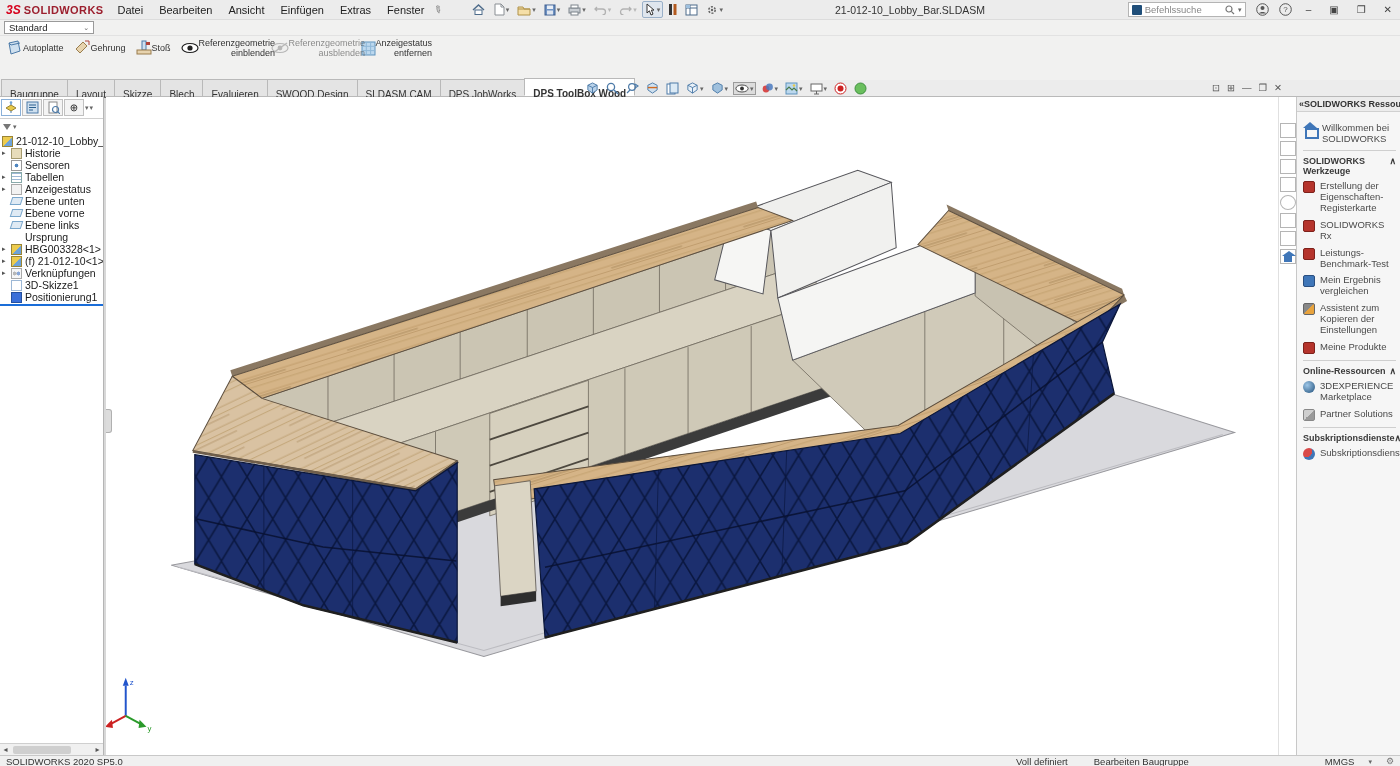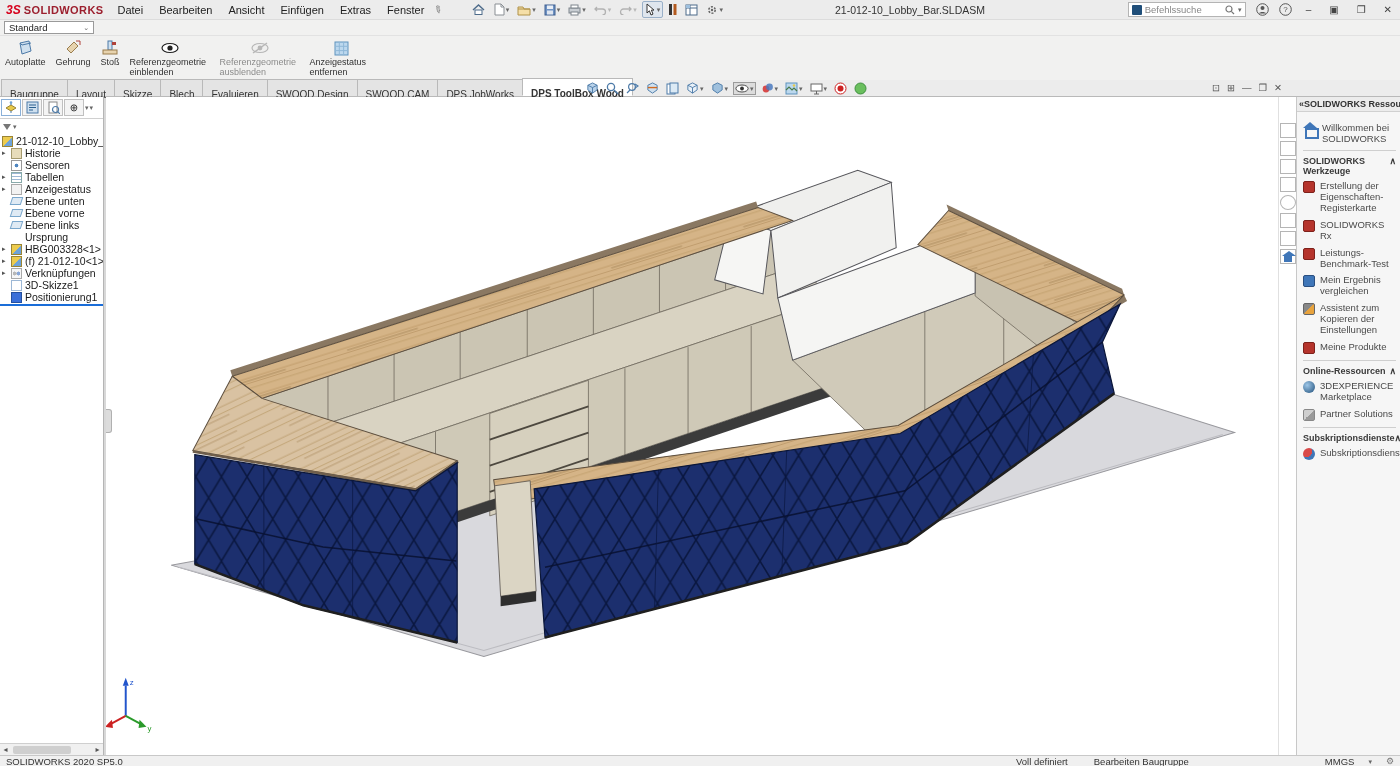--- a/index.html
+++ b/index.html
@@ -19,21 +19,21 @@
   .caret{font-size:7px;color:#666;line-height:1;}
   .doc-title{position:absolute;left:835px;top:4px;font-size:10.5px;color:#333;}
   .tb-right{margin-left:auto;display:flex;align-items:center;gap:10px;}
   .searchbox{width:118px;height:15px;background:#fff;border:1px solid #b4b4b4;display:flex;align-items:center;font-size:9.5px;color:#888;padding:0 3px;gap:3px;}
   .search-app{width:10px;height:10px;background:#1f4e79;border-radius:1px;flex:none;}
   .search-ph{flex:1;}
   .winbtn{color:#444;font-size:10px;padding:0 4px;}
   .stylerow{height:16px;background:#f1f1f0;display:flex;align-items:center;padding-left:4px;border-bottom:1px solid #e2e2e2;}
   .styleselect{width:90px;height:13px;background:#fff;border:1px solid #9a9a9a;font-size:9.5px;display:flex;align-items:center;justify-content:space-between;padding:0 4px;color:#222;}
   .cmdrow{height:44px;background:#f1f1f0;display:flex;align-items:flex-start;padding:2px 2px 0 2px;gap:4px;}
-  .cmdbtn{display:flex;flex-direction:column;align-items:center;font-size:9px;color:#333;text-align:left;line-height:1.1;padding:1px 3px;max-width:78px;}
+  .cmdbtn{display:flex;flex-direction:row;align-items:center;font-size:9px;color:#333;text-align:right;line-height:1.1;padding:1px 3px;max-width:78px;}
   .cmdbtn .cic{height:18px;display:flex;align-items:center;justify-content:center;margin-bottom:1px;}
   .tabrow{height:17px;background:#ececec;border-bottom:1px solid #b9b9b9;display:flex;align-items:flex-end;position:relative;font-size:10px;}
   .tab{padding:14px 8px 2px 8px;border:1px solid #b9b9b9;border-bottom:none;background:#e4e4e4;color:#333;margin-right:-1px;height:15px;display:flex;align-items:center;}
   .tab.active{background:#fff;font-weight:bold;height:17px;border-bottom:1px solid #fff;}
   .headsup{position:absolute;left:584px;top:1px;display:flex;align-items:center;gap:3px;}
   .hu{display:flex;align-items:center;gap:1px;padding:0 1px;border:1px solid transparent;}
   .hu.pressed{background:#dcdcdc;border-color:#9a9a9a;}
   .vpctrl{position:absolute;right:118px;top:2px;display:flex;gap:7px;color:#555;font-size:9.5px;}
   .main{display:flex;height:658px;background:#fff;}
   .fmpanel{width:104px;border-right:1px solid #b5b5b5;background:#fff;position:relative;font-size:10.5px;flex:none;}
@@ -290,21 +290,21 @@
 
 <div class="tabrow">
   <div style="display:flex;align-items:flex-end;padding-left:1px;">
 
   <div class="tab">Baugruppe</div>
       <div class="tab">Layout</div>
       <div class="tab">Skizze</div>
       <div class="tab">Blech</div>
       <div class="tab">Evaluieren</div>
       <div class="tab">SWOOD Design</div>
-      <div class="tab">SWOOD CAM</div>
+      <div class="tab">SLDASM CAM</div>
       <div class="tab">DPS JobWorks</div>
       <div class="tab active">DPS ToolBox Wood</div>
     </div>
   <div class="headsup">
     <span class="hu">
         <svg width="13" height="13" viewBox="0 0 14 14">
           <path d="M7 1 12 3.5v5L7 12 2 8.5v-5z" fill="#b9d2ea" stroke="#4c7aa8"></path>
           <path d="M2 3.5 7 6l5-2.5M7 6v6" stroke="#4c7aa8" fill="none"></path>
         </svg>
       </span>

